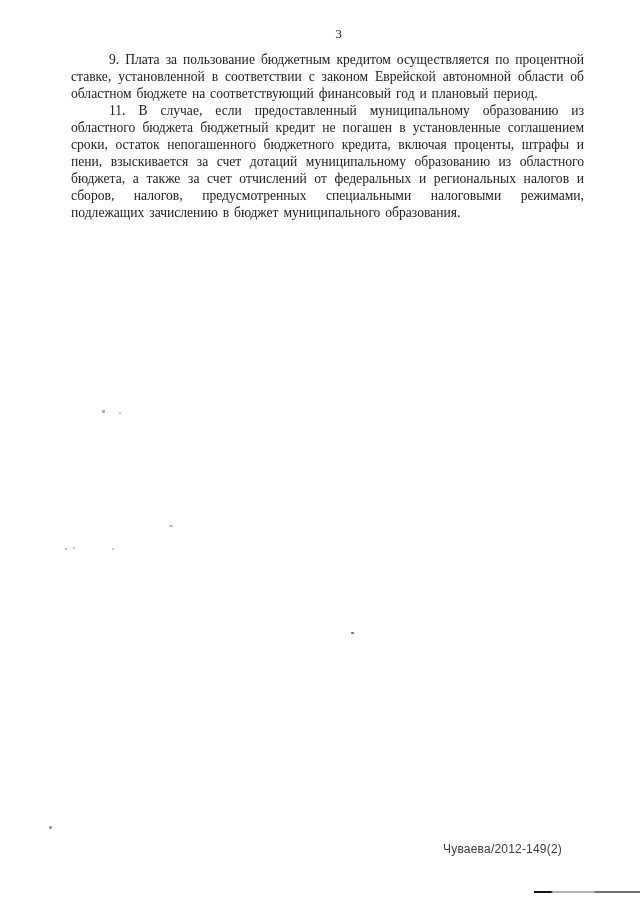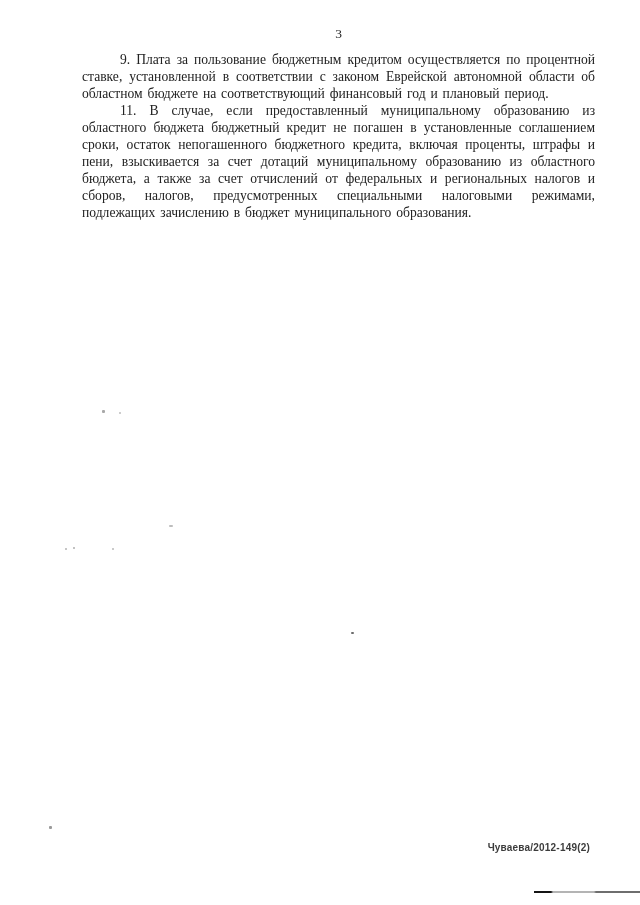--- a/index.html
+++ b/index.html
@@ -22,42 +22,41 @@
     left: 82px;
     width: 513px;
     text-align: center;
     font-size: 13.5px;
     line-height: 17px;
     color: #242424;
   }
   .body-text {
     position: absolute;
     top: 51px;
-    left: 82px;
+    left: 71px;
     width: 513px;
     font-size: 13.6px;
     line-height: 17px;
     text-align: justify;
     color: #222222;
   }
   .body-text p {
     margin: 0;
     padding: 0;
     text-indent: 38px;
     word-spacing: 1.5px;
   }
   .footer-ref {
     position: absolute;
     top: 842px;
-    right: 50px;
+    right: 78px;
     font-family: "Liberation Sans", sans-serif;
-    font-size: 10px;
+    font-size: 12px;
     letter-spacing: 0.2px;
     color: #3c3c3c;
-    font-weight: bold;
   }
   .scan-line {
     position: absolute;
     top: 891px;
     left: 534px;
     width: 106px;
     height: 2px;
     background: linear-gradient(
       to right,
       #141414 0px, #141414 17px,

